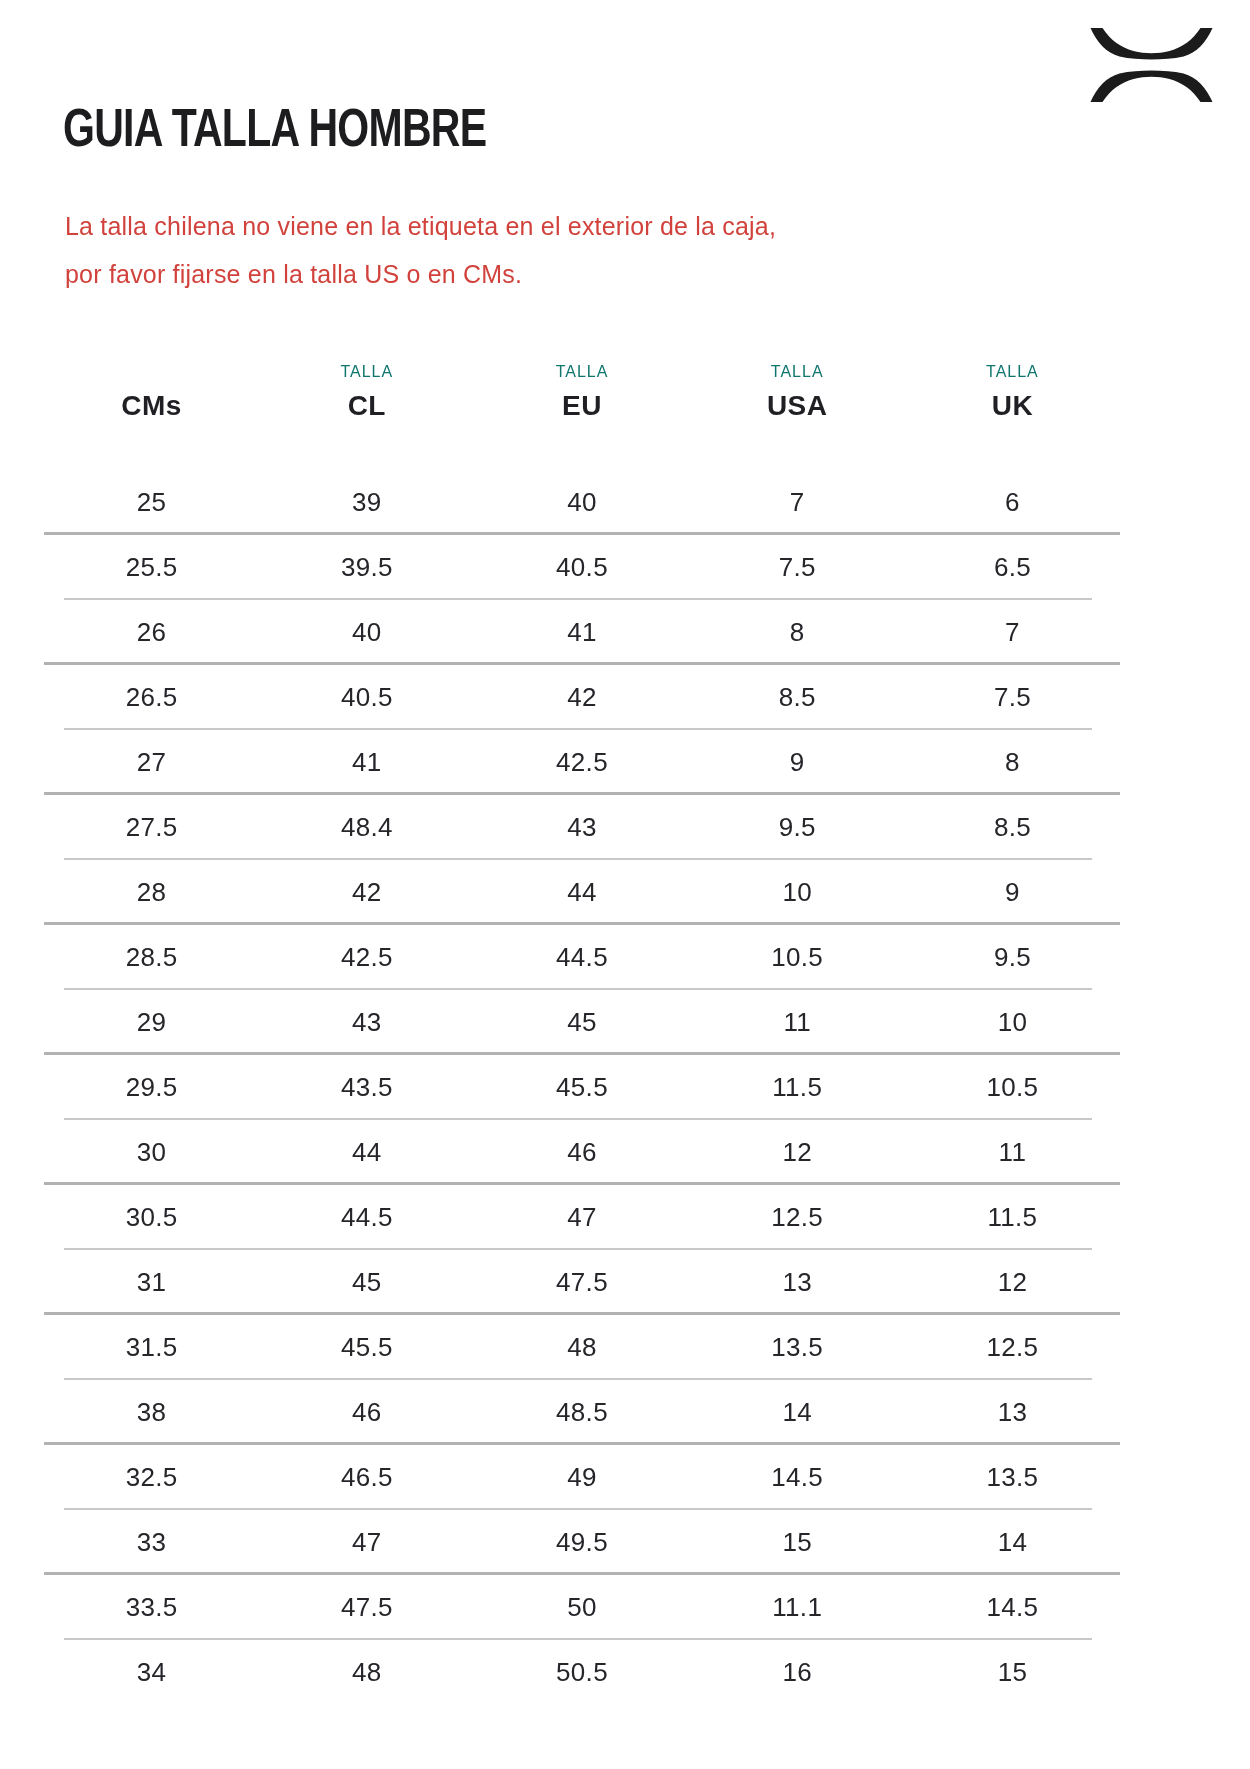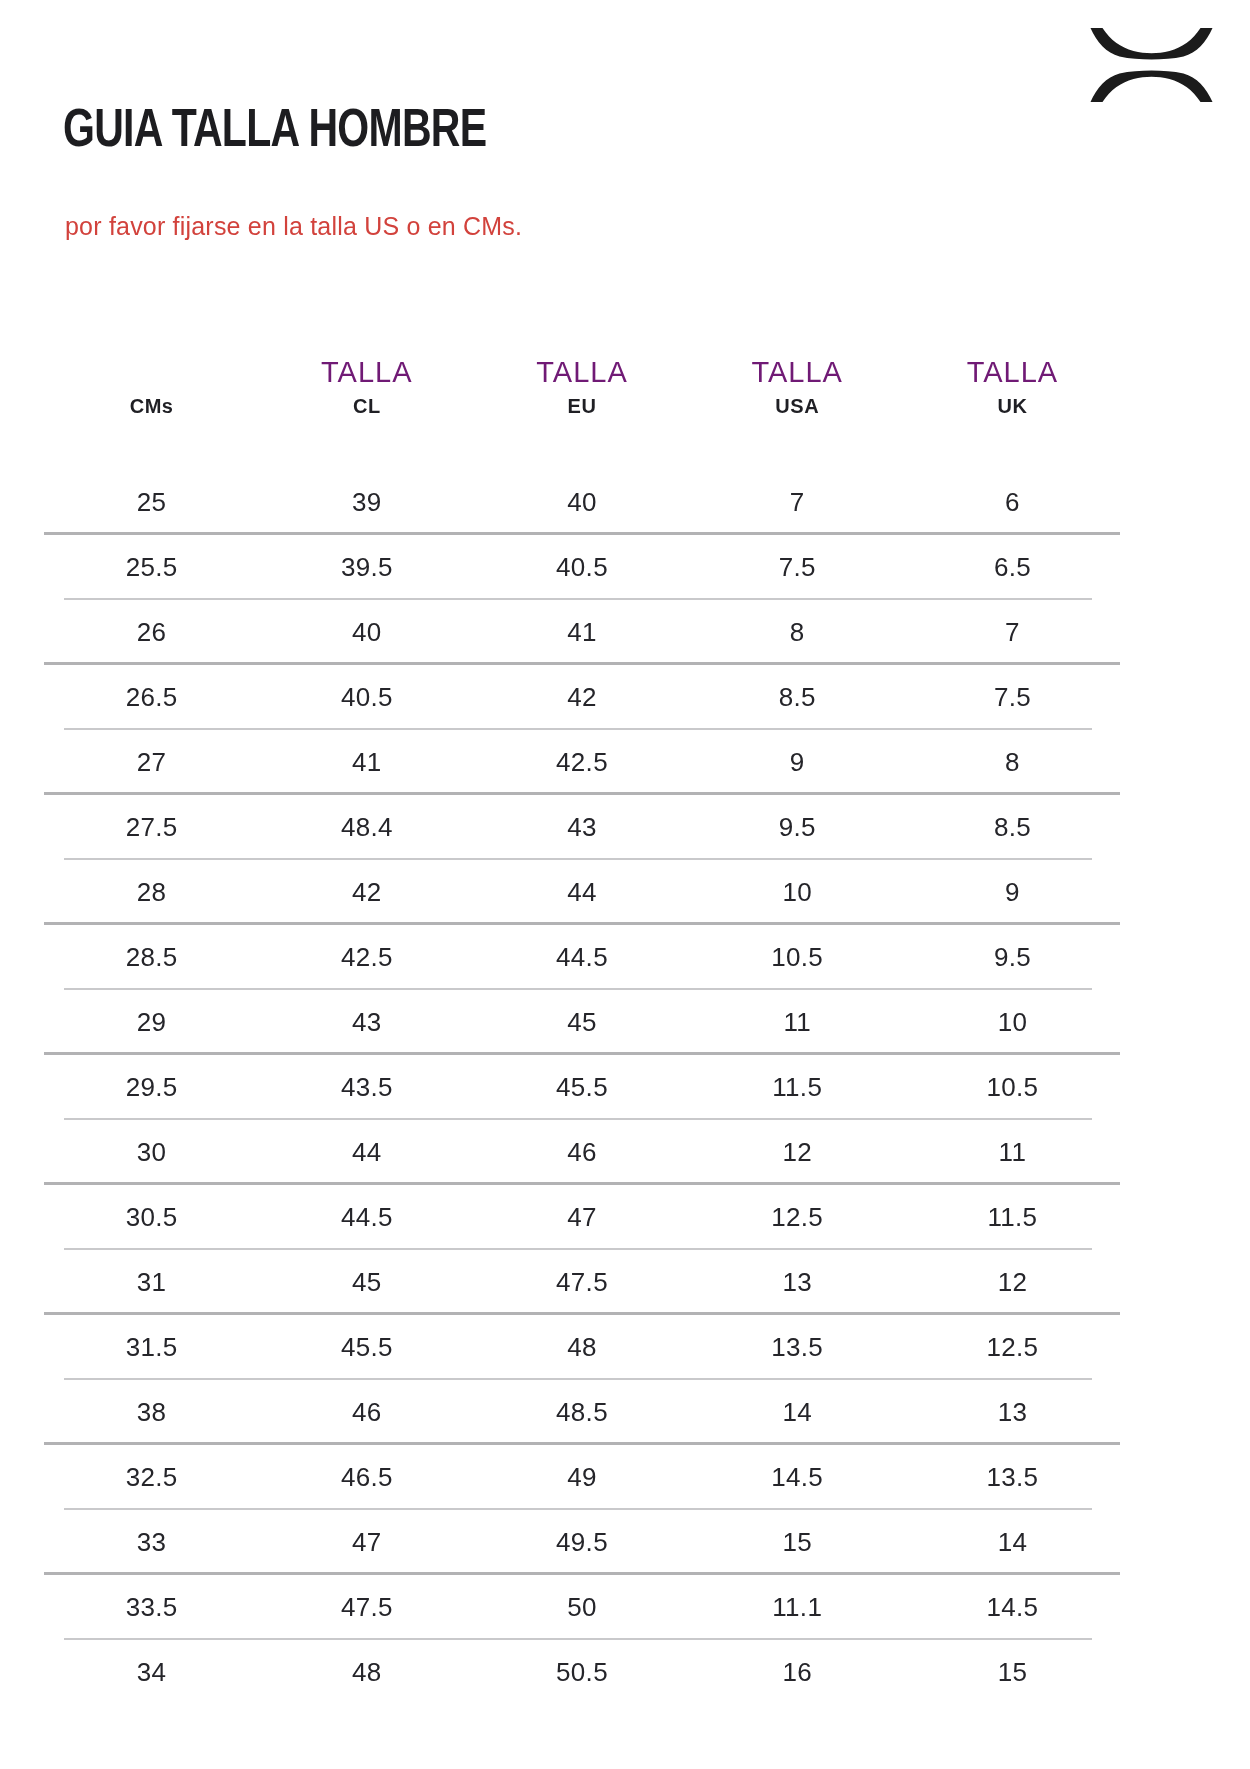--- a/index.html
+++ b/index.html
@@ -33,25 +33,25 @@
     letter-spacing:0.2px;
   }
 
   
   .thead{
     position:absolute;left:44px;top:356px;width:1076px;
     display:flex;
   }
   .hcell{flex:1;text-align:center;}
   .talla{
-    font-size:29px;color:#701a75;height:32px;line-height:32px;
+    font-size:16px;color:#0f766e;height:32px;line-height:32px;
     letter-spacing:1px;
   }
   .hcode{
-    font-size:20px;font-weight:bold;color:#1f1f24;height:36px;line-height:36px;
+    font-size:28px;font-weight:bold;color:#1f1f24;height:36px;line-height:36px;
     letter-spacing:0.5px;
   }
 
   .tbody{
     position:absolute;left:44px;top:470px;width:1076px;
   }
   .trow{
     position:relative;height:65px;display:flex;align-items:center;justify-content:center;
   }
   .tcell{
@@ -77,20 +77,21 @@
         <path d="M2,0 C8,14 18,25 31,28.5 C41,30.8 52,31.5 63,31.5 C74,31.5 85,30.8 95,28.5 C108,25 118,14 124,0 L112,0 C104,12 94,19.5 81,23 C75,24.5 69,25.2 63,25.2 C57,25.2 51,24.5 45,23 C32,19.5 22,12 14,0 Z"></path>
 
         <path transform="translate(0,74) scale(1,-1)" d="M2,0 C8,14 18,25 31,28.5 C41,30.8 52,31.5 63,31.5 C74,31.5 85,30.8 95,28.5 C108,25 118,14 124,0 L112,0 C104,12 94,19.5 81,23 C75,24.5 69,25.2 63,25.2 C57,25.2 51,24.5 45,23 C32,19.5 22,12 14,0 Z"></path>
       </g>
     </svg>
   </div>
 
   <div class="title">GUIA TALLA HOMBRE</div>
 
   <div class="notice">
+    <div>La talla chilena no viene en la etiqueta en el exterior de la caja,</div>
     <div>por favor fijarse en la talla US o en CMs.</div>
   </div>
 
   <div class="thead">
       <div class="hcell">
         <div class="talla"></div>
         <div class="hcode">CMs</div>
       </div>
       <div class="hcell">
         <div class="talla">TALLA</div>

